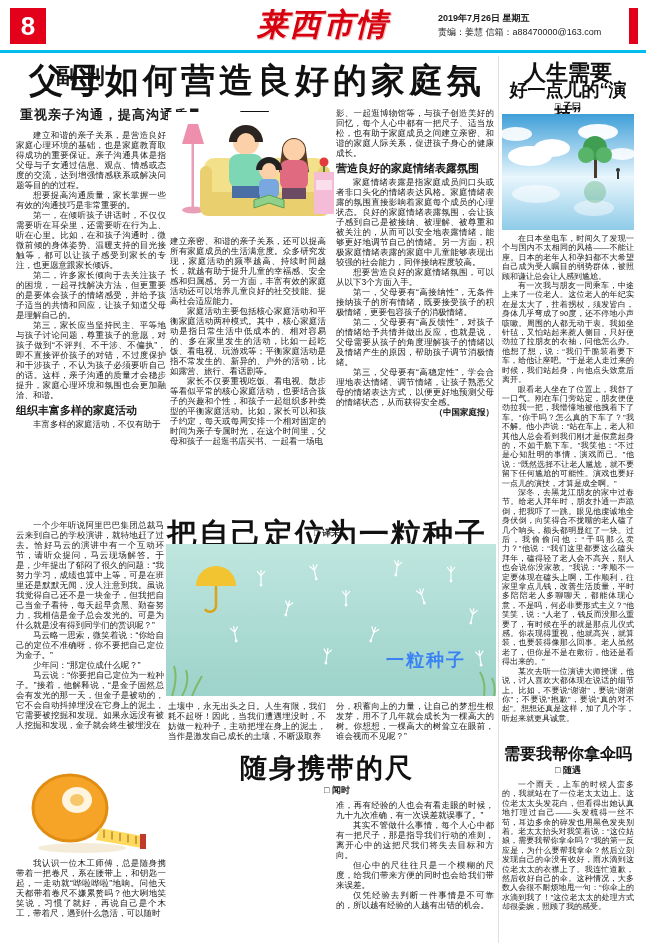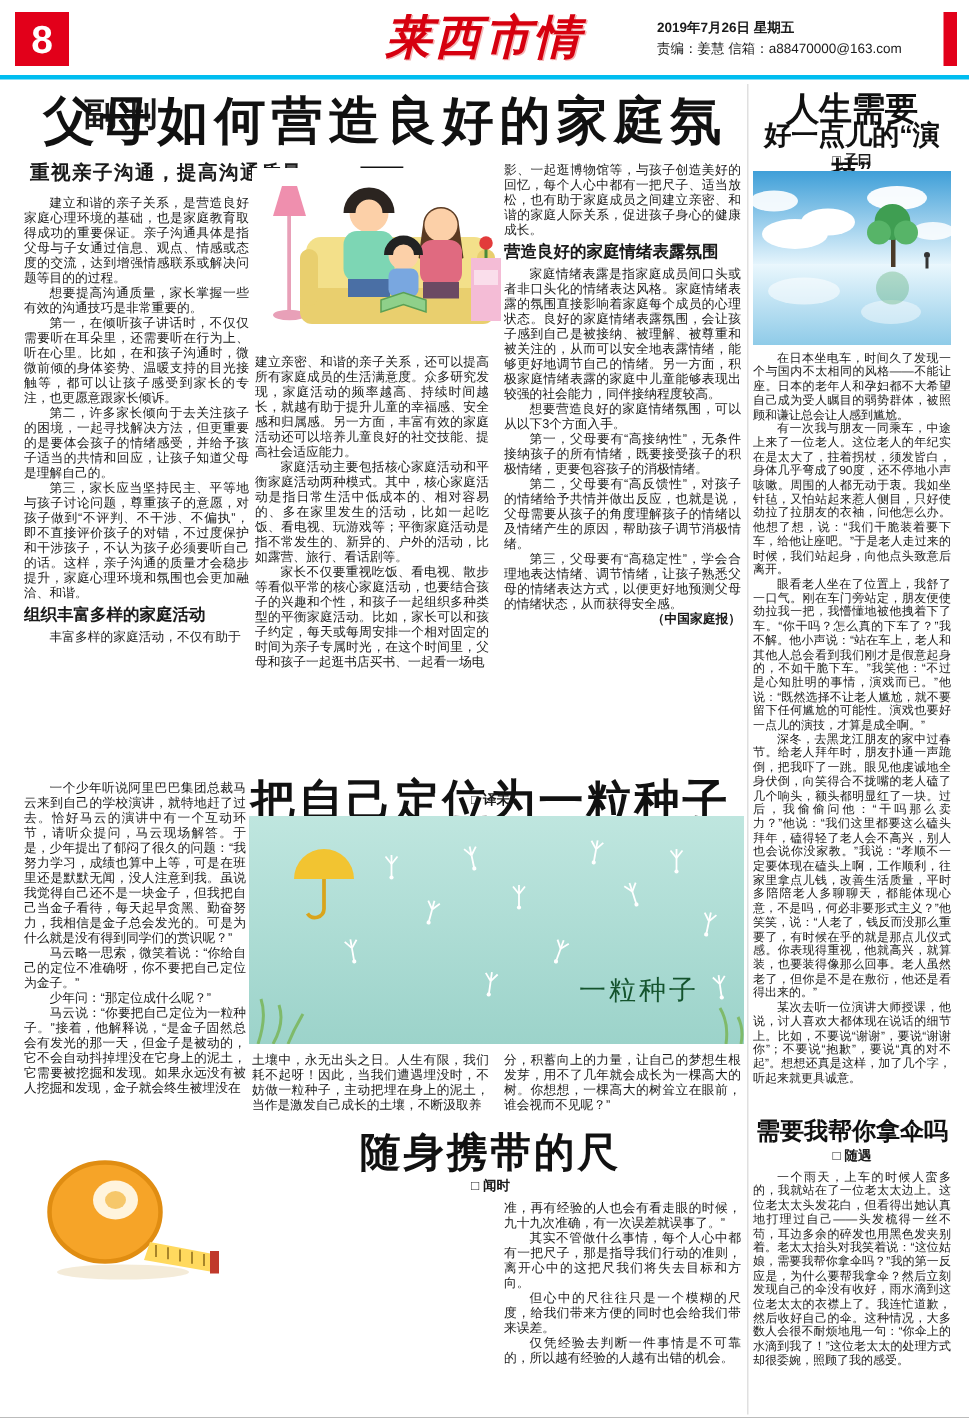--- a/index.html
+++ b/index.html
@@ -32,26 +32,26 @@
   .art1-h1{position:absolute;left:20px;top:106px;font-size:13px;font-weight:bold;letter-spacing:1px;}
   .art1-col1{left:16px;top:130px;width:150px;height:326px;}
   .art1-col2{left:170px;top:236px;width:156px;height:254px;}
   .art1-col3{left:336px;top:108px;width:158px;height:384px;}
   .family-illo{left:168px;top:112px;width:166px;height:120px;}
   
   .art2-title{left:158px;top:514px;width:338px;font-size:30px;letter-spacing:2px;}
   .art2-byline{left:158px;top:527px;width:338px;}
   .art2-col1{left:16px;top:520px;width:148px;height:280px;}
   .seed-illo{left:166px;top:544px;width:330px;height:152px;background:var(--seed-bg,#a9dbd3);}
-  .seed-overlay{position:absolute;left:386px;top:648px;color:#14532d;font-size:18px;font-weight:normal;letter-spacing:2px;}
+  .seed-overlay{position:absolute;left:386px;top:648px;color:#3b82f6;font-size:18px;font-weight:bold;letter-spacing:2px;}
   .art2-belowL{left:168px;top:701px;width:158px;height:94px;}
   .art2-belowR{left:336px;top:701px;width:158px;height:94px;}
   
   .art3-title{left:158px;top:750px;width:338px;font-size:27px;letter-spacing:2px;}
-  .art3-byline{left:158px;top:784px;width:338px;}
+  .art3-byline{left:168px;top:784px;width:338px;}
   .tape-illo{left:20px;top:768px;width:128px;height:86px;}
   .art3-col1{left:16px;top:858px;width:150px;height:85px;}
   .art3-col2{left:170px;top:800px;width:156px;height:143px;}
   .art3-col3{left:336px;top:800px;width:158px;height:143px;}
   
   .art4-title1{left:502px;top:58px;width:132px;font-size:22px;}
   .art4-title2{left:502px;top:78px;width:132px;font-size:18px;}
   .art4-byline{left:502px;top:100px;width:132px;}
   .sky-illo{left:502px;top:114px;width:132px;height:116px;}
   .art4-body{left:502px;top:234px;width:132px;height:505px;font-size:8px;line-height:9.4px;}
@@ -251,20 +251,23 @@
       <ellipse cx="50" cy="40" rx="37" ry="33" fill="#f6a428"></ellipse>
       <ellipse cx="50" cy="40" rx="37" ry="33" fill="none" stroke="#e08d12" stroke-width="3"></ellipse>
       <ellipse cx="57" cy="32" rx="15" ry="13" fill="#fff4dd"></ellipse>
       <ellipse cx="57" cy="32" rx="7" ry="6" fill="#f6c76a"></ellipse>
       <path d="M80 60 L122 68 L122 80 L76 72 Z" fill="#ffd95e"></path>
       <path d="M84 62 l0 8 M92 63.5 l0 8 M100 65 l0 8 M108 66.5 l0 8 M116 68 l0 8" stroke="#8a6a1a" stroke-width="1"></path>
       <rect x="120" y="66" width="6" height="15" fill="#c0392b"></rect>
     </svg>
   </div>
 
+  <div class="col art3-col1">
+    <p>我认识一位木工师傅，总是随身携带着一把卷尺，系在腰带上，和钥匙一起，一走动就“哗啦哗啦”地响。问他天天都带着卷尺不嫌累赘吗？他大咧地笑笑说，习惯了就好，再说自己是个木工，带着尺，遇到什么急活，可以随时</p>
+  </div>
   <div class="col art3-col3">
     <p class="cont">准，再有经验的人也会有看走眼的时候，九十九次准确，有一次误差就误事了。”</p>
     <div>
         <p>其实不管做什么事情，每个人心中都有一把尺子，那是指导我们行动的准则，离开心中的这把尺我们将失去目标和方向。</p>
         <p>但心中的尺往往只是一个模糊的尺度，给我们带来方便的同时也会给我们带来误差。</p>
         <p>仅凭经验去判断一件事情是不可靠的，所以越有经验的人越有出错的机会。</p>
       </div>
   </div>
 
   <div class="headline art5-title">需要我帮你拿伞吗</div>

